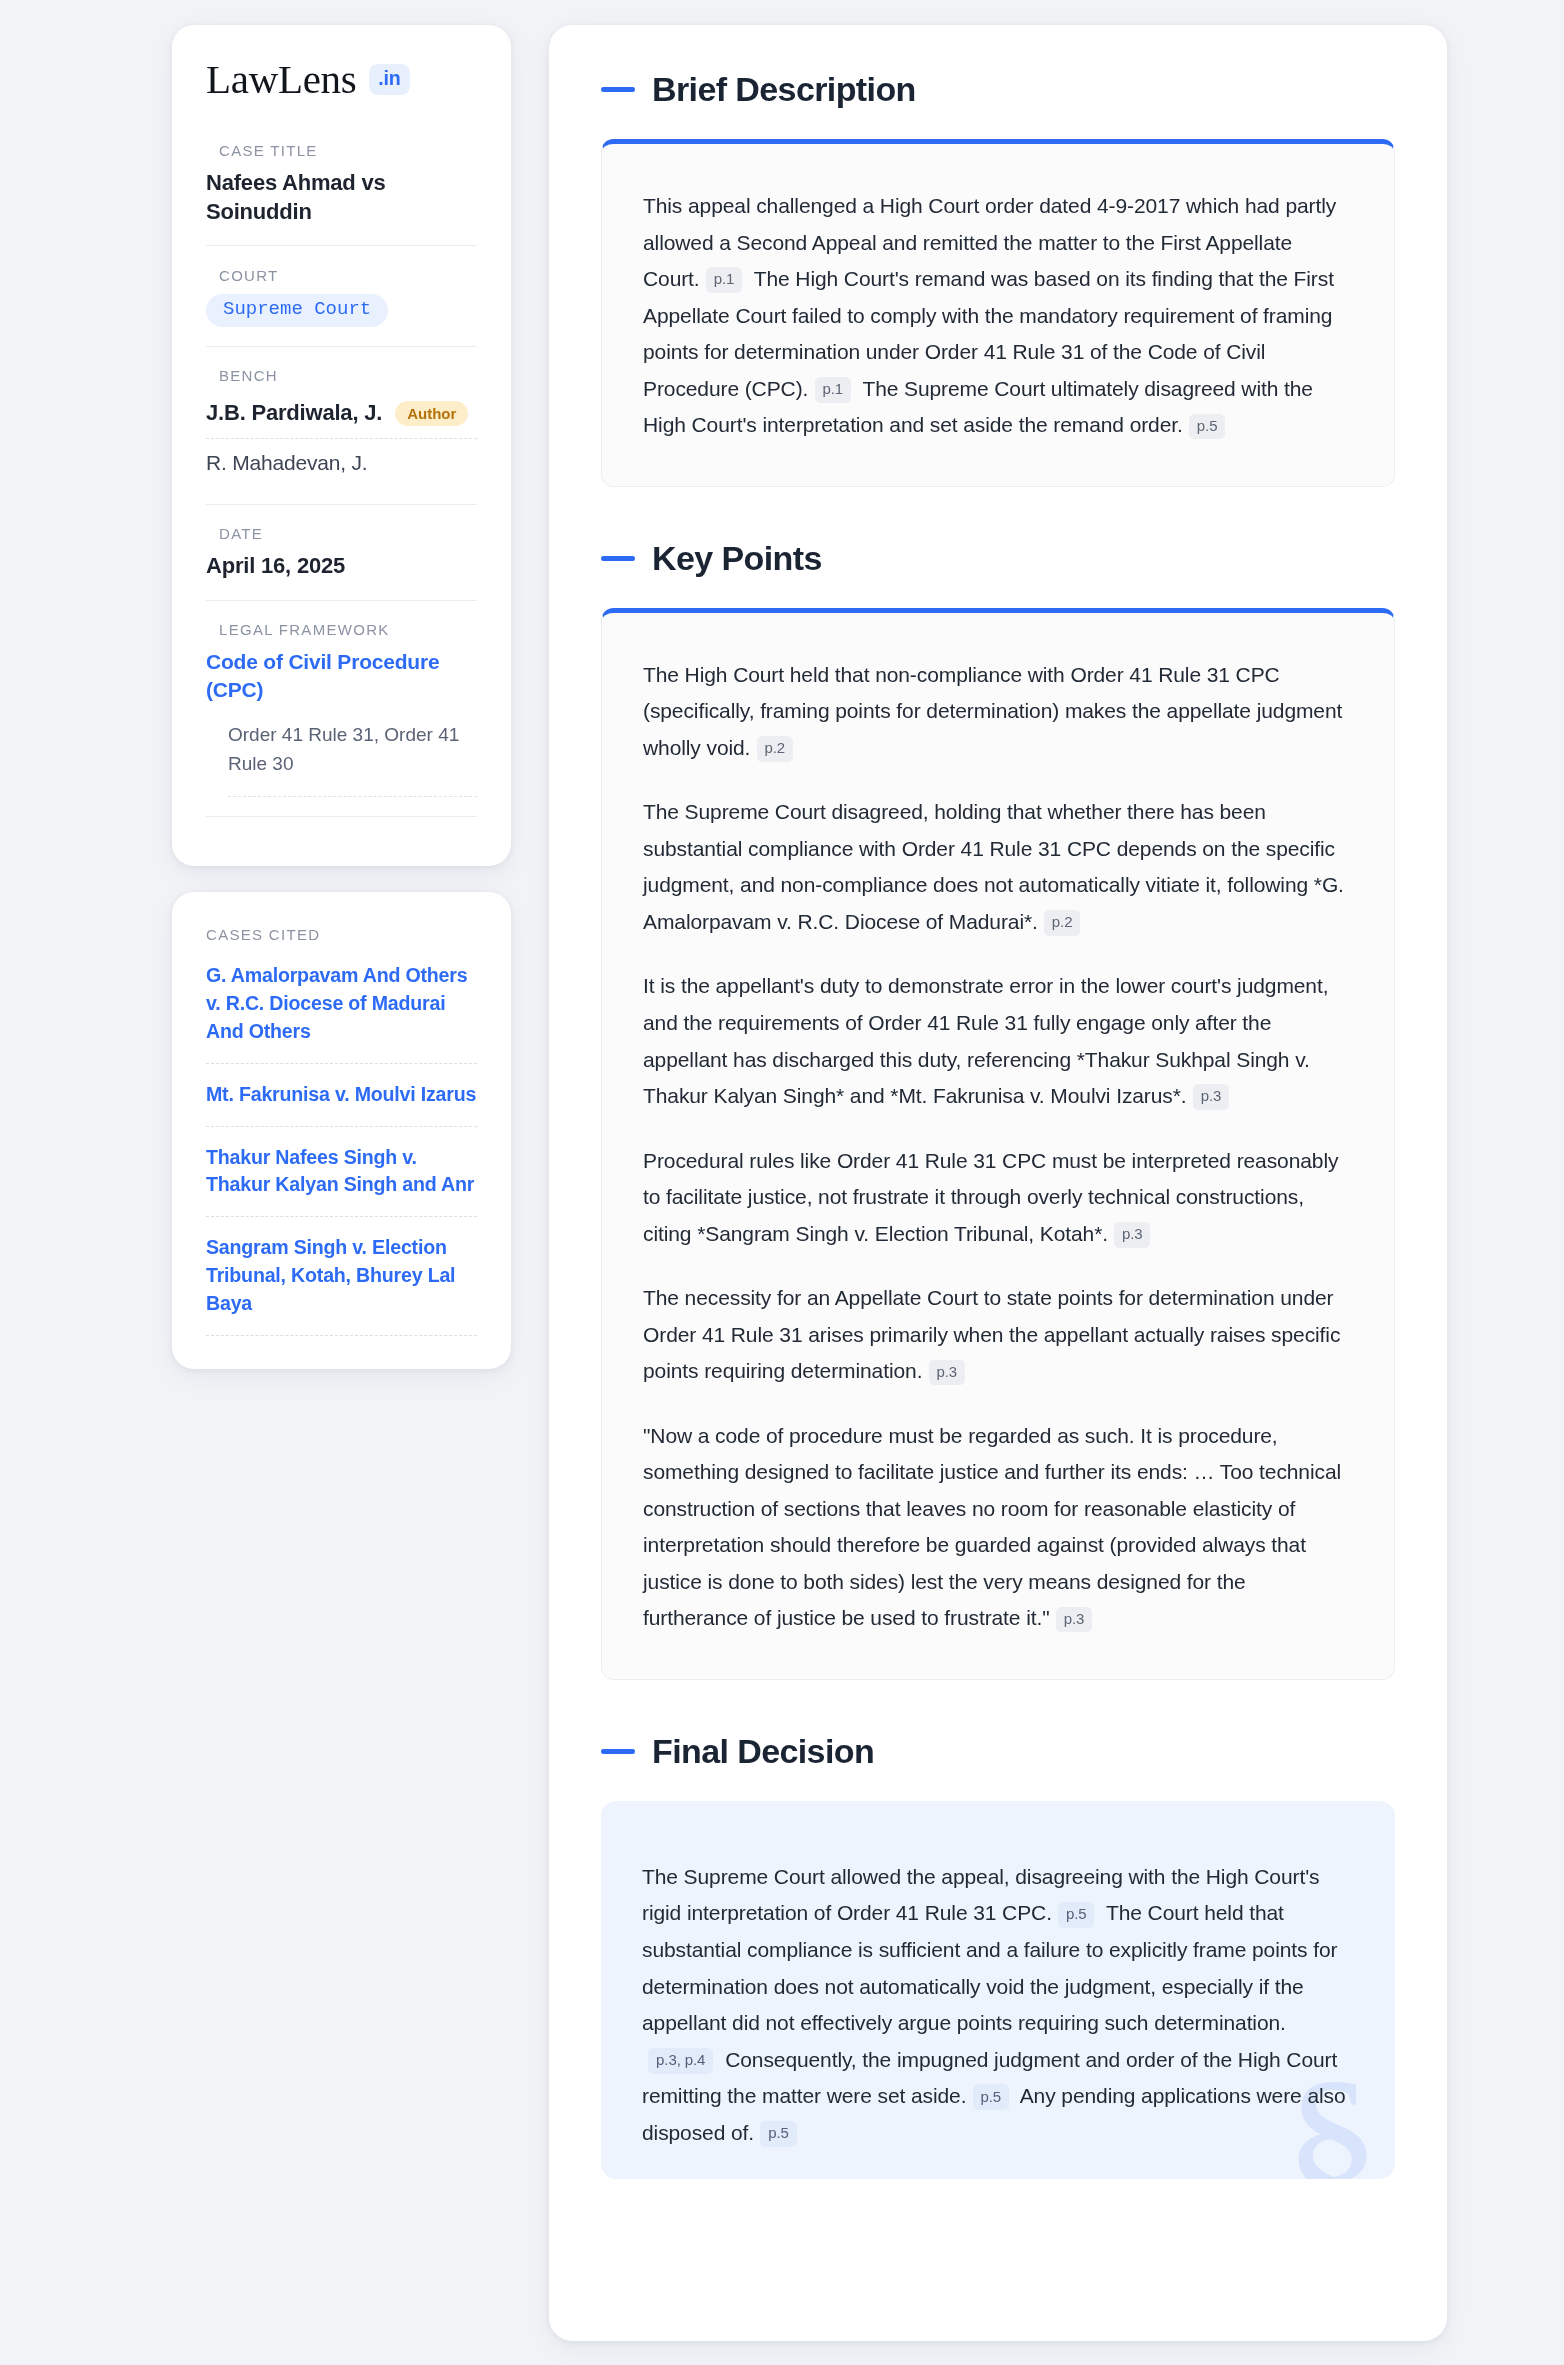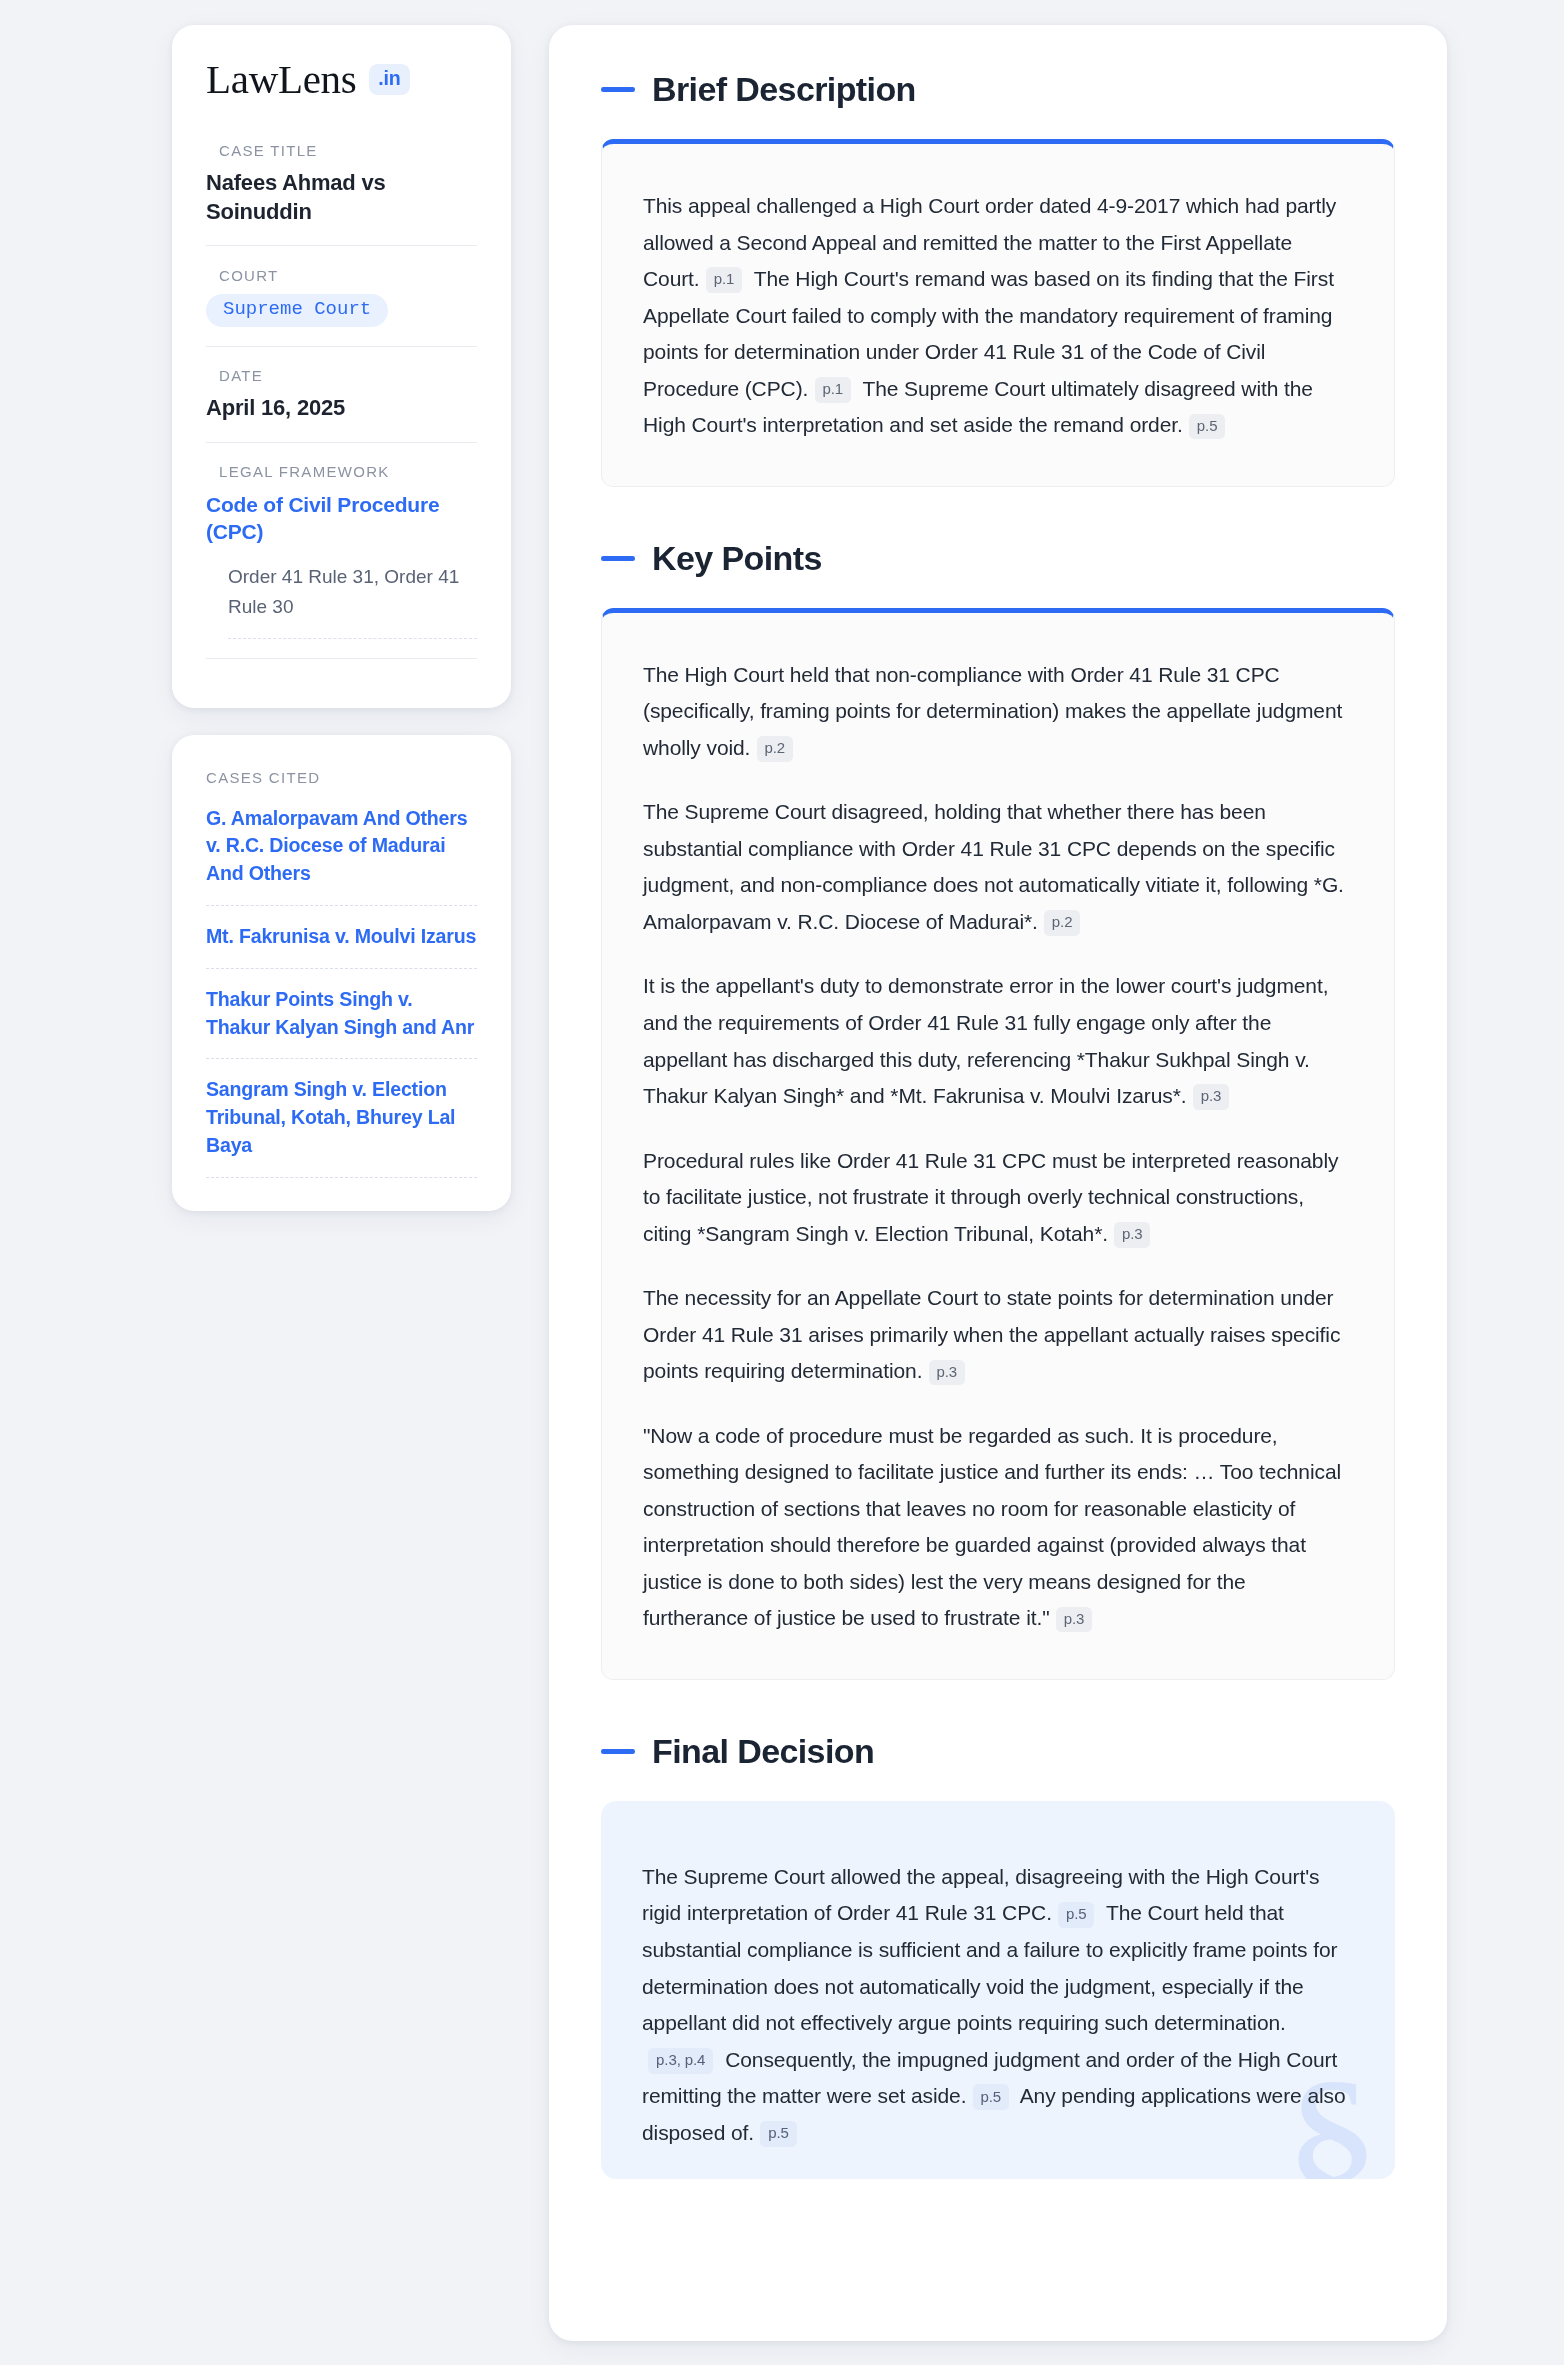--- a/index.html
+++ b/index.html
@@ -264,40 +264,50 @@
       <div class="meta-block">
         <div class="meta-label">CASE TITLE</div>
         <div class="meta-value">Nafees Ahmad vs Soinuddin</div>
       </div>
 
       <div class="meta-block">
         <div class="meta-label">COURT</div>
         <span class="pill-court">Supreme Court</span>
       </div>
 
+      <div class="meta-block">
+        <div class="meta-label">BENCH</div>
+        <div class="bench-row">
+          <span class="meta-value">J.B. Pardiwala, J.</span>
+          <span class="badge-author">Author</span>
+        </div>
+        <div class="bench-row">
+          <span class="meta-value-reg">R. Mahadevan, J.</span>
+        </div>
+      </div>
 
       <div class="meta-block">
         <div class="meta-label">DATE</div>
         <div class="meta-value">April 16, 2025</div>
       </div>
 
       <div class="meta-block">
         <div class="meta-label">LEGAL FRAMEWORK</div>
         <div class="framework-link">Code of Civil Procedure (CPC)</div>
         <div class="framework-sub">Order 41 Rule 31, Order 41 Rule 30</div>
         <div class="framework-tail"></div>
       </div>
 
     </div>
 
     <div class="card sidebar-cases">
       <div class="cases-label">CASES CITED</div>
       <div class="case-item">G. Amalorpavam And Others v. R.C. Diocese of Madurai And Others</div>
       <div class="case-item">Mt. Fakrunisa v. Moulvi Izarus</div>
-      <div class="case-item">Thakur Points Singh v. Thakur Kalyan Singh and Anr</div>
+      <div class="case-item">Thakur Nafees Singh v. Thakur Kalyan Singh and Anr</div>
       <div class="case-item">Sangram Singh v. Election Tribunal, Kotah, Bhurey Lal Baya</div>
     </div>
 
   </aside>
 
   <main class="main">
 
     <section class="section">
       <div class="section-head">
         <span class="head-dash"></span>

